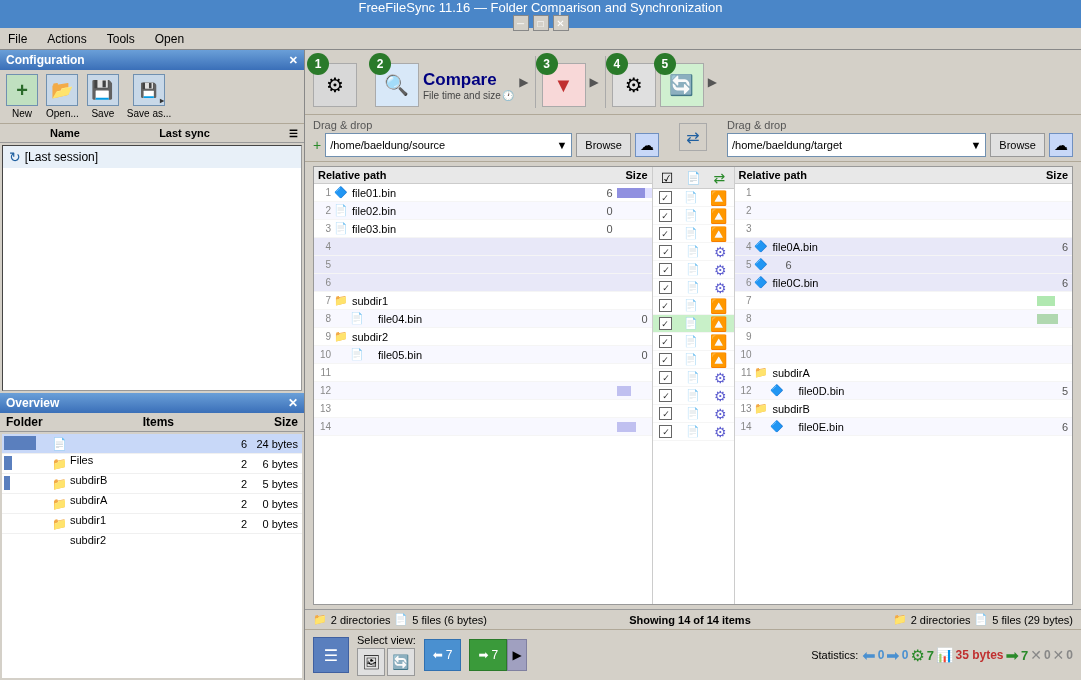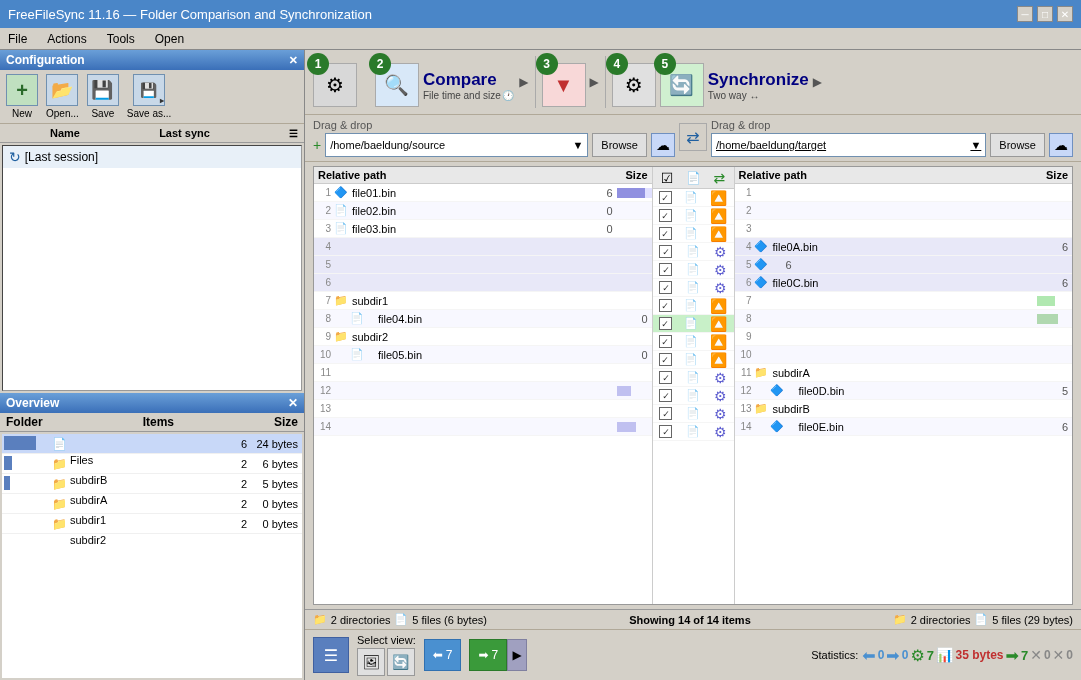--- a/index.html
+++ b/index.html
@@ -1,19 +1,19 @@
 <!DOCTYPE html>
 <html><head>
   <meta charset="utf-8">
   <style>
     * { box-sizing: border-box; margin: 0; padding: 0; }
     body { font-family: Arial, sans-serif; font-size: 12px; background: #d4d0c8; width: 1081px; height: 680px; overflow: hidden; }
 
     
-    .titlebar { background: #4a86c8; color: white; height: 28px; display: flex; align-items: center; justify-content: space-between; padding: 8px 8px; font-size: 13px; }
+    .titlebar { background: #4a86c8; color: white; height: 28px; display: flex; align-items: center; justify-content: space-between; padding: 0 8px; font-size: 13px; flex-direction: column; }
     .titlebar-controls { display: flex; gap: 4px; }
     .titlebar-btn { width: 16px; height: 16px; background: #d4d0c8; border: 1px solid #888; display: flex; align-items: center; justify-content: center; font-size: 10px; cursor: pointer; }
 
     
     .menubar { background: #d4d0c8; height: 22px; display: flex; align-items: center; padding: 0 4px; gap: 12px; border-bottom: 1px solid #888; }
     .menubar-item { font-size: 12px; cursor: pointer; padding: 2px 4px; }
 
     
     .main { display: flex; height: calc(680px - 50px); }
 
@@ -216,30 +216,26 @@
 
       <div style="position:relative; display:flex; flex-direction:column; align-items:center; margin-right:4px;">
         <div style="position:absolute;top:-4px;left:-6px;width:22px;height:22px;border-radius:50%;background:#2a7a2a;color:white;font-weight:bold;font-size:12px;display:flex;align-items:center;justify-content:center;z-index:2;">4</div>
         <div style="width:44px;height:44px;background:#e0e0e0;border:1px solid #aaa;display:flex;align-items:center;justify-content:center;font-size:20px;margin-top:6px;">⚙</div>
       </div>
 
       <div style="position:relative; display:flex; flex-direction:column; align-items:center; margin-right:4px;">
         <div style="position:absolute;top:-4px;left:-6px;width:22px;height:22px;border-radius:50%;background:#2a7a2a;color:white;font-weight:bold;font-size:12px;display:flex;align-items:center;justify-content:center;z-index:2;">5</div>
         <div style="display:flex;align-items:center;gap:4px;margin-top:6px;">
           <div style="width:44px;height:44px;background:#d0f0d0;border:1px solid #aaa;display:flex;align-items:center;justify-content:center;font-size:20px;color:#2a7a2a;">🔄</div>
-          <div style="display:flex;flex-direction:column;">
-            <span style="font-size:17px;font-weight:bold;color:#000080;">Synchronize</span>
-            <span style="font-size:10px;color:#444;">Two way ↔</span>
-          </div>
         </div>
       </div>
       <div style="font-size:12px;cursor:pointer;color:#555;">▶</div>
     </div>
 
-    <div style="display:flex;padding:4px 8px;gap:4px;align-items:center;background:#d4d0c8;border-bottom:1px solid #b0a898;">
+    <div style="display:flex;padding:4px 8px;gap:20px;align-items:center;background:#d4d0c8;border-bottom:1px solid #b0a898;">
 
       <div style="display:flex;flex-direction:column;flex:1;">
         <span style="font-size:11px;color:#555;margin-bottom:2px;">Drag &amp; drop</span>
         <div style="display:flex;gap:4px;align-items:center;">
           <span style="color:#2a8a2a;font-size:14px;">+</span>
           <div style="flex:1;height:24px;border:1px solid #7090b0;background:white;padding:0 4px;font-size:11px;display:flex;align-items:center;justify-content:space-between;">
             <span>/home/baeldung/source</span>
             <span>▼</span>
           </div>
           <button class="browse-btn">Browse</button>
@@ -247,21 +243,21 @@
         </div>
       </div>
 
       <div style="display:flex;align-items:flex-end;padding-bottom:2px;">
         <div style="width:28px;height:28px;background:#d4d0c8;border:1px solid #aaa;display:flex;align-items:center;justify-content:center;font-size:16px;cursor:pointer;color:#2060a0;">⇄</div>
       </div>
 
       <div style="display:flex;flex-direction:column;flex:1;">
         <span style="font-size:11px;color:#555;margin-bottom:2px;">Drag &amp; drop</span>
         <div style="display:flex;gap:4px;align-items:center;">
-          <div style="flex:1;height:24px;border:1px solid #7090b0;background:white;padding:0 4px;font-size:11px;display:flex;align-items:center;justify-content:space-between;text-decoration:underline;">
+          <div style="flex:1;height:24px;border:1px solid #7090b0;background:white;padding:0 4px;font-size:11px;display:flex;align-items:center;justify-content:space-between;">
             <span>/home/baeldung/target</span>
             <span>▼</span>
           </div>
           <button class="browse-btn">Browse</button>
           <div class="cloud-btn">☁</div>
         </div>
       </div>
     </div>
 
     <div style="display:flex;flex:1;margin:4px 8px;background:white;border:1px solid #999;overflow:hidden;">

